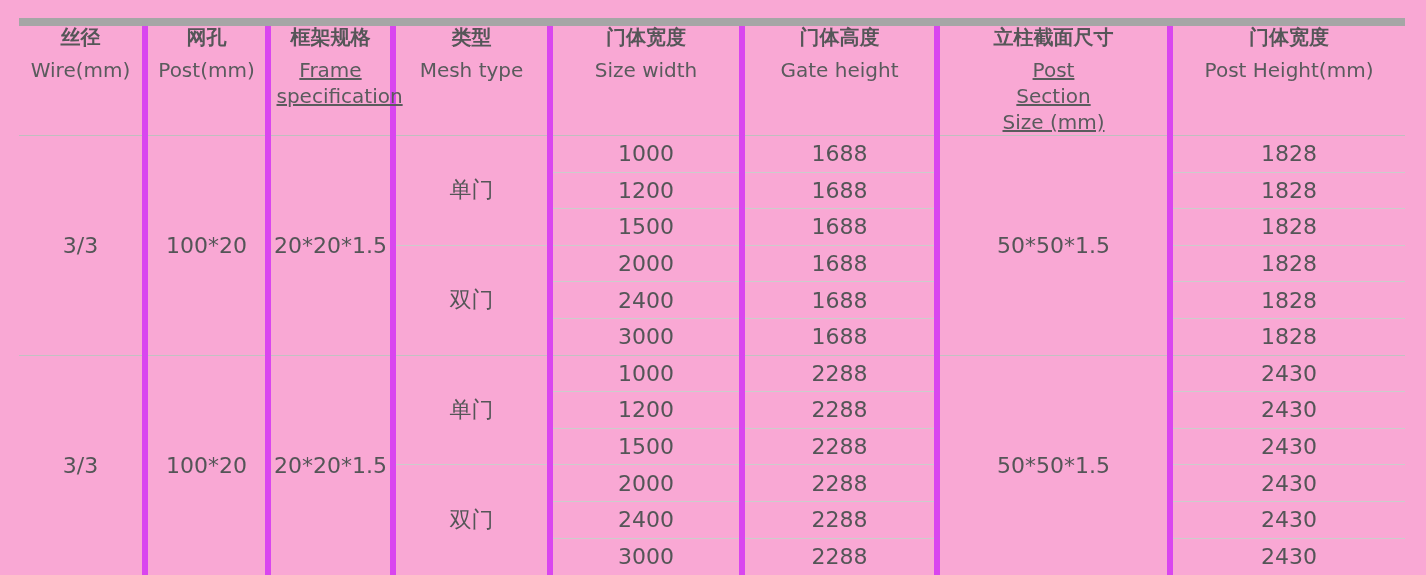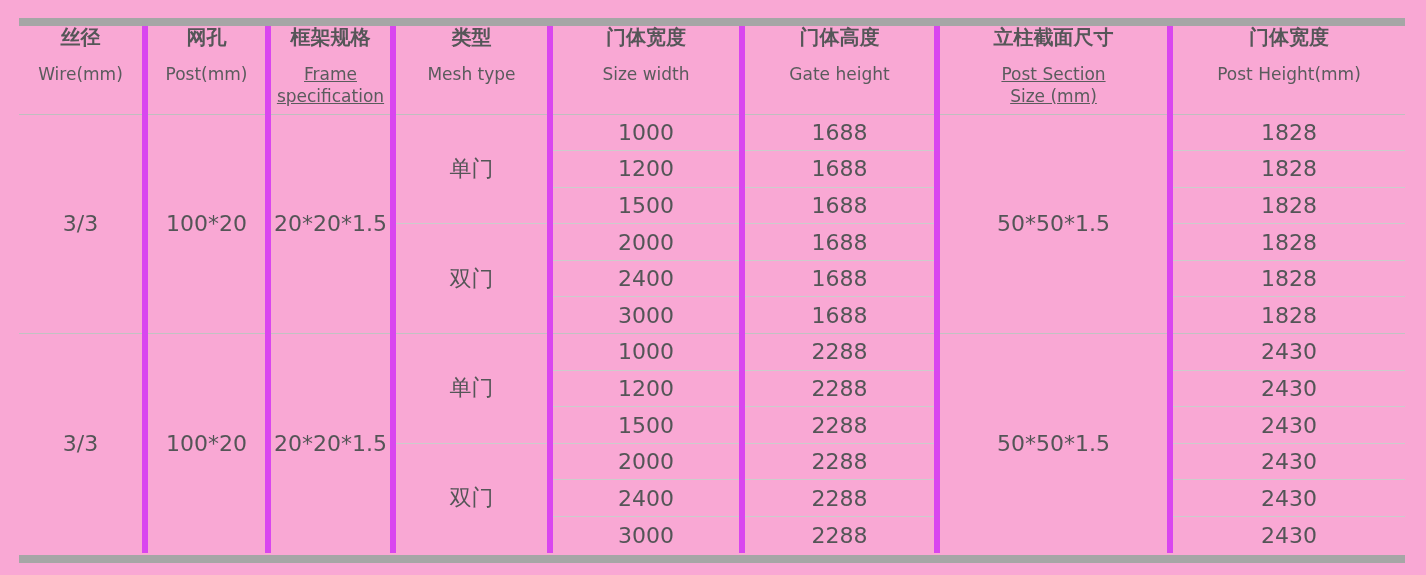--- a/index.html
+++ b/index.html
@@ -52,24 +52,24 @@
     border-bottom: 1px solid #bfbfbf;
     font-weight: normal;
   }
   .hzh {
     font-size: 20px;
     font-weight: bold;
     color: #555658;
     line-height: 1.15;
   }
   .hen {
-    font-size: 17px;
+    font-size: 20px;
     color: #5a5b5d;
     line-height: 1.3;
-    margin-top: 14px;
+    margin-top: 8px;
   }
   .hen.wrap-narrow {
     max-width: 108px;
     margin-left: auto;
     margin-right: auto;
     text-decoration: underline;
   }
 
   
   tbody tr { height: 36.6px; }

